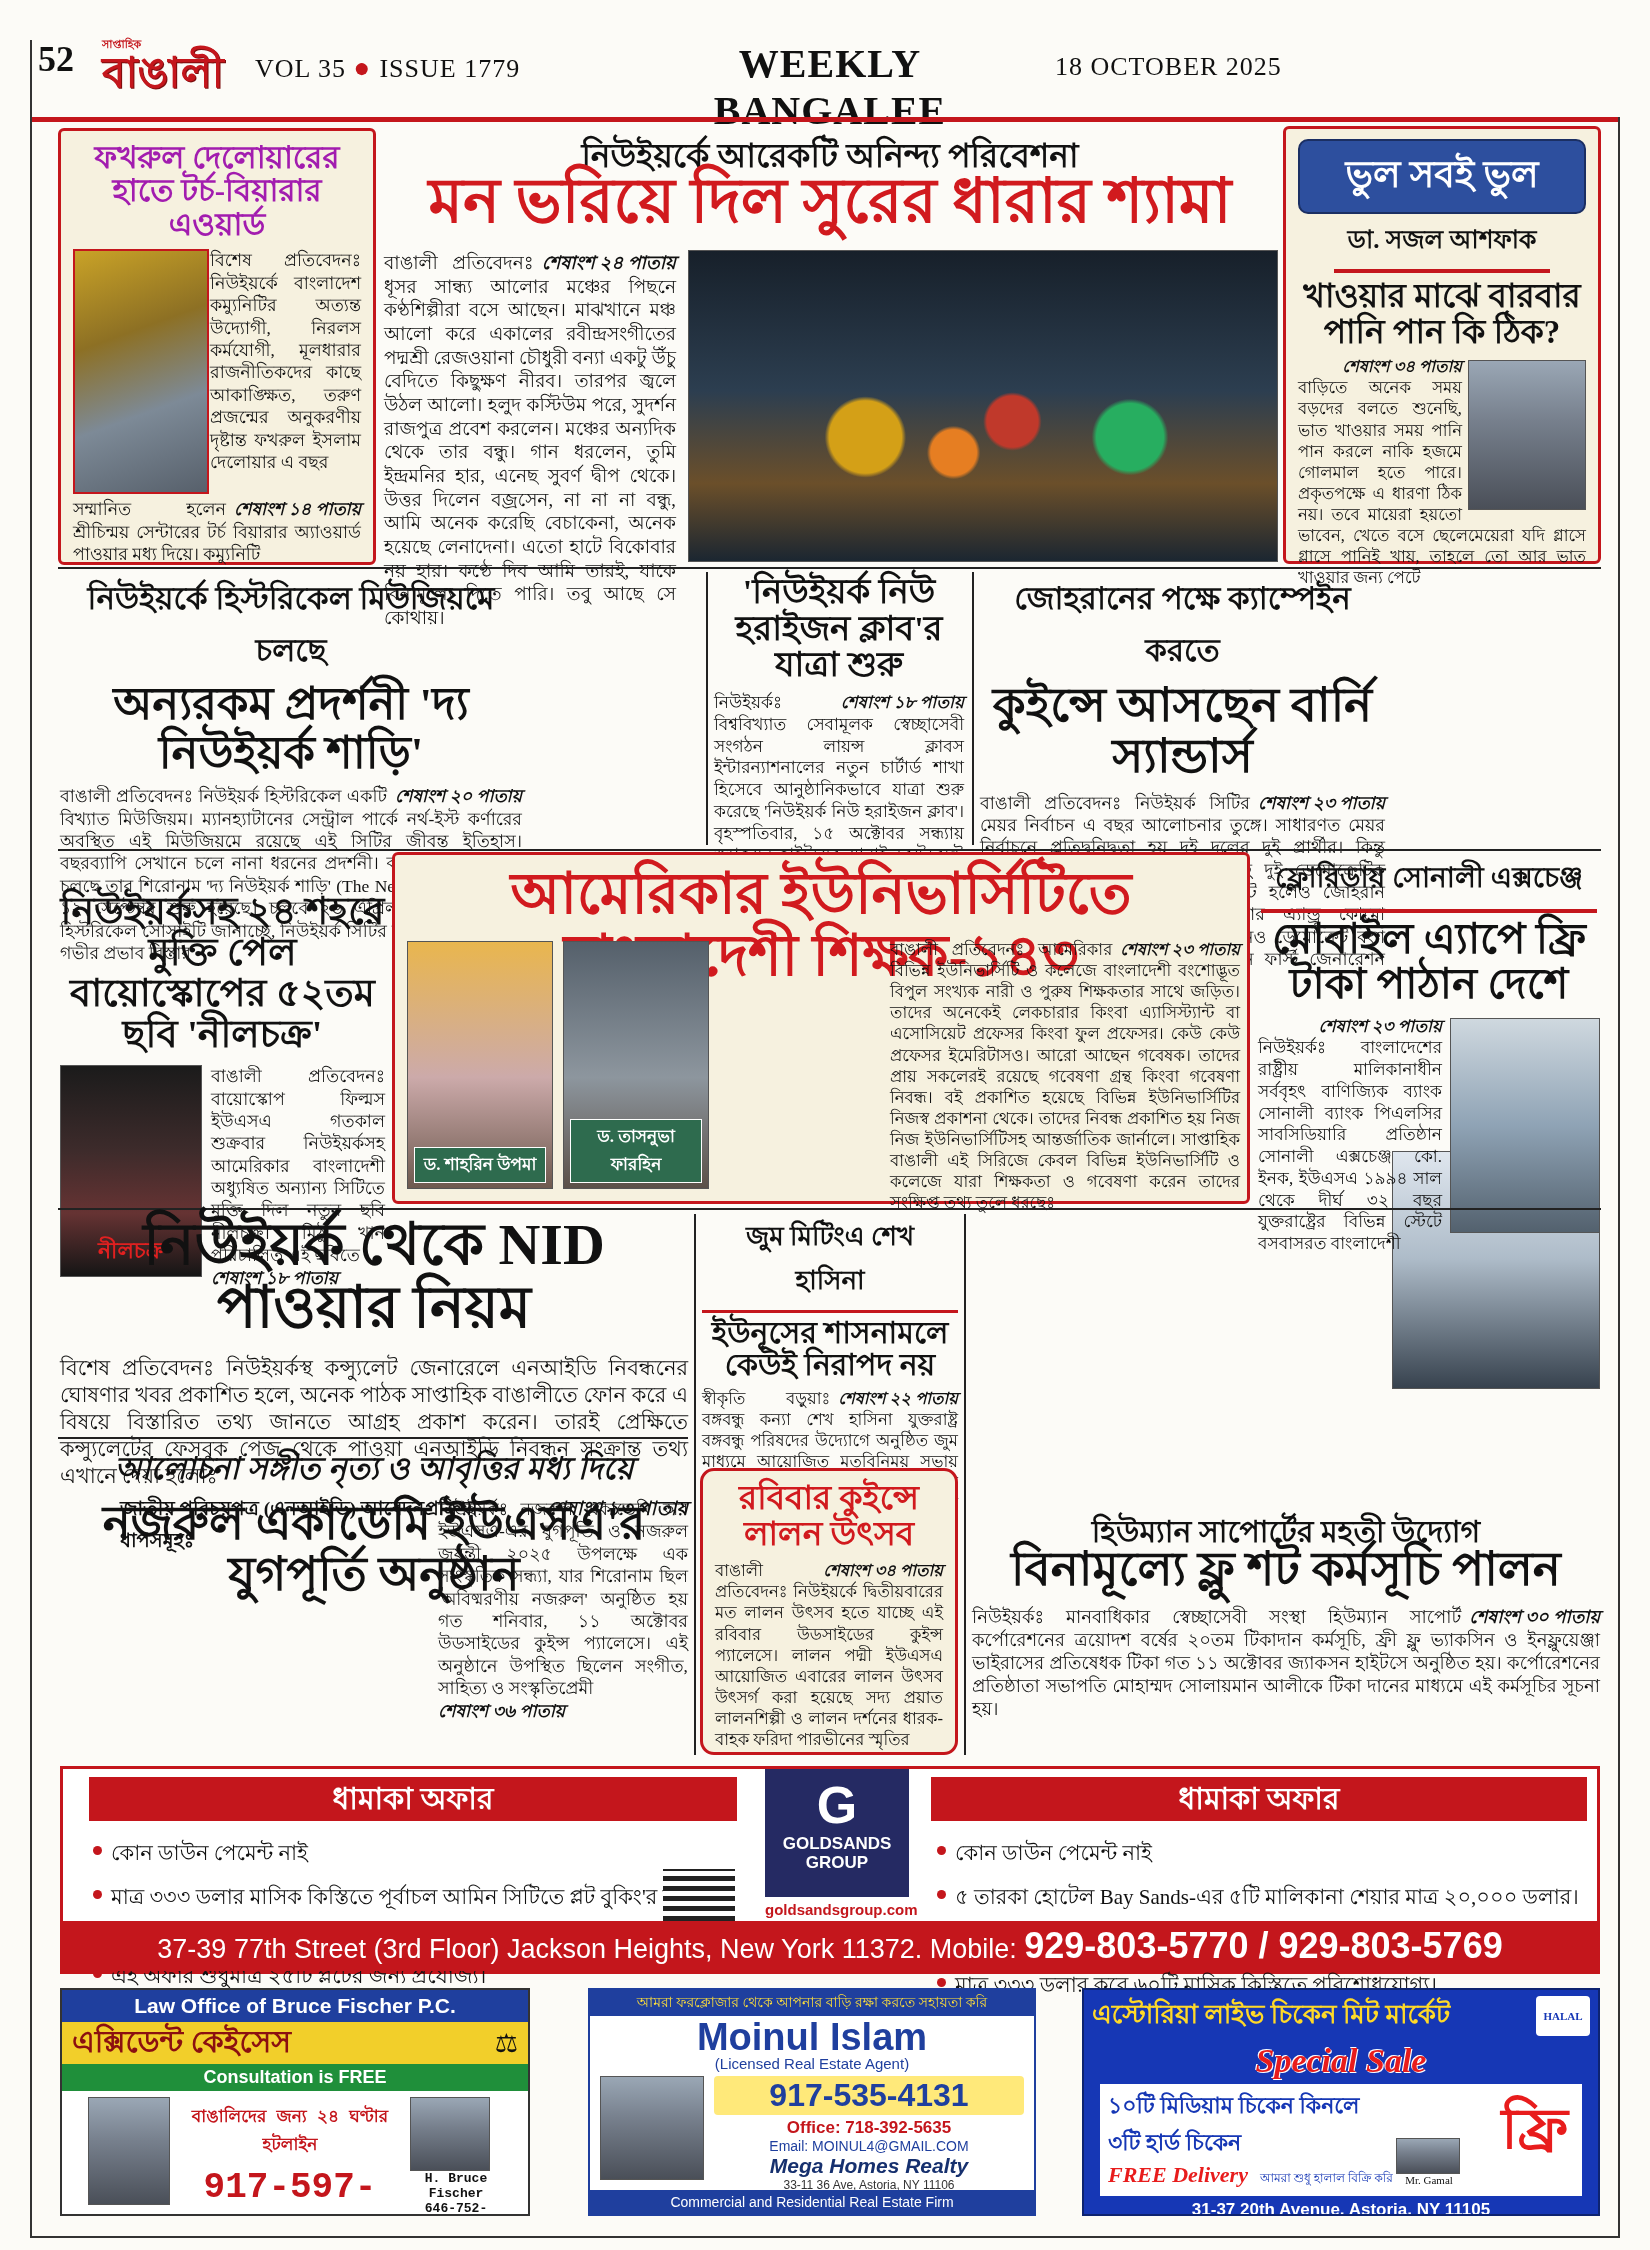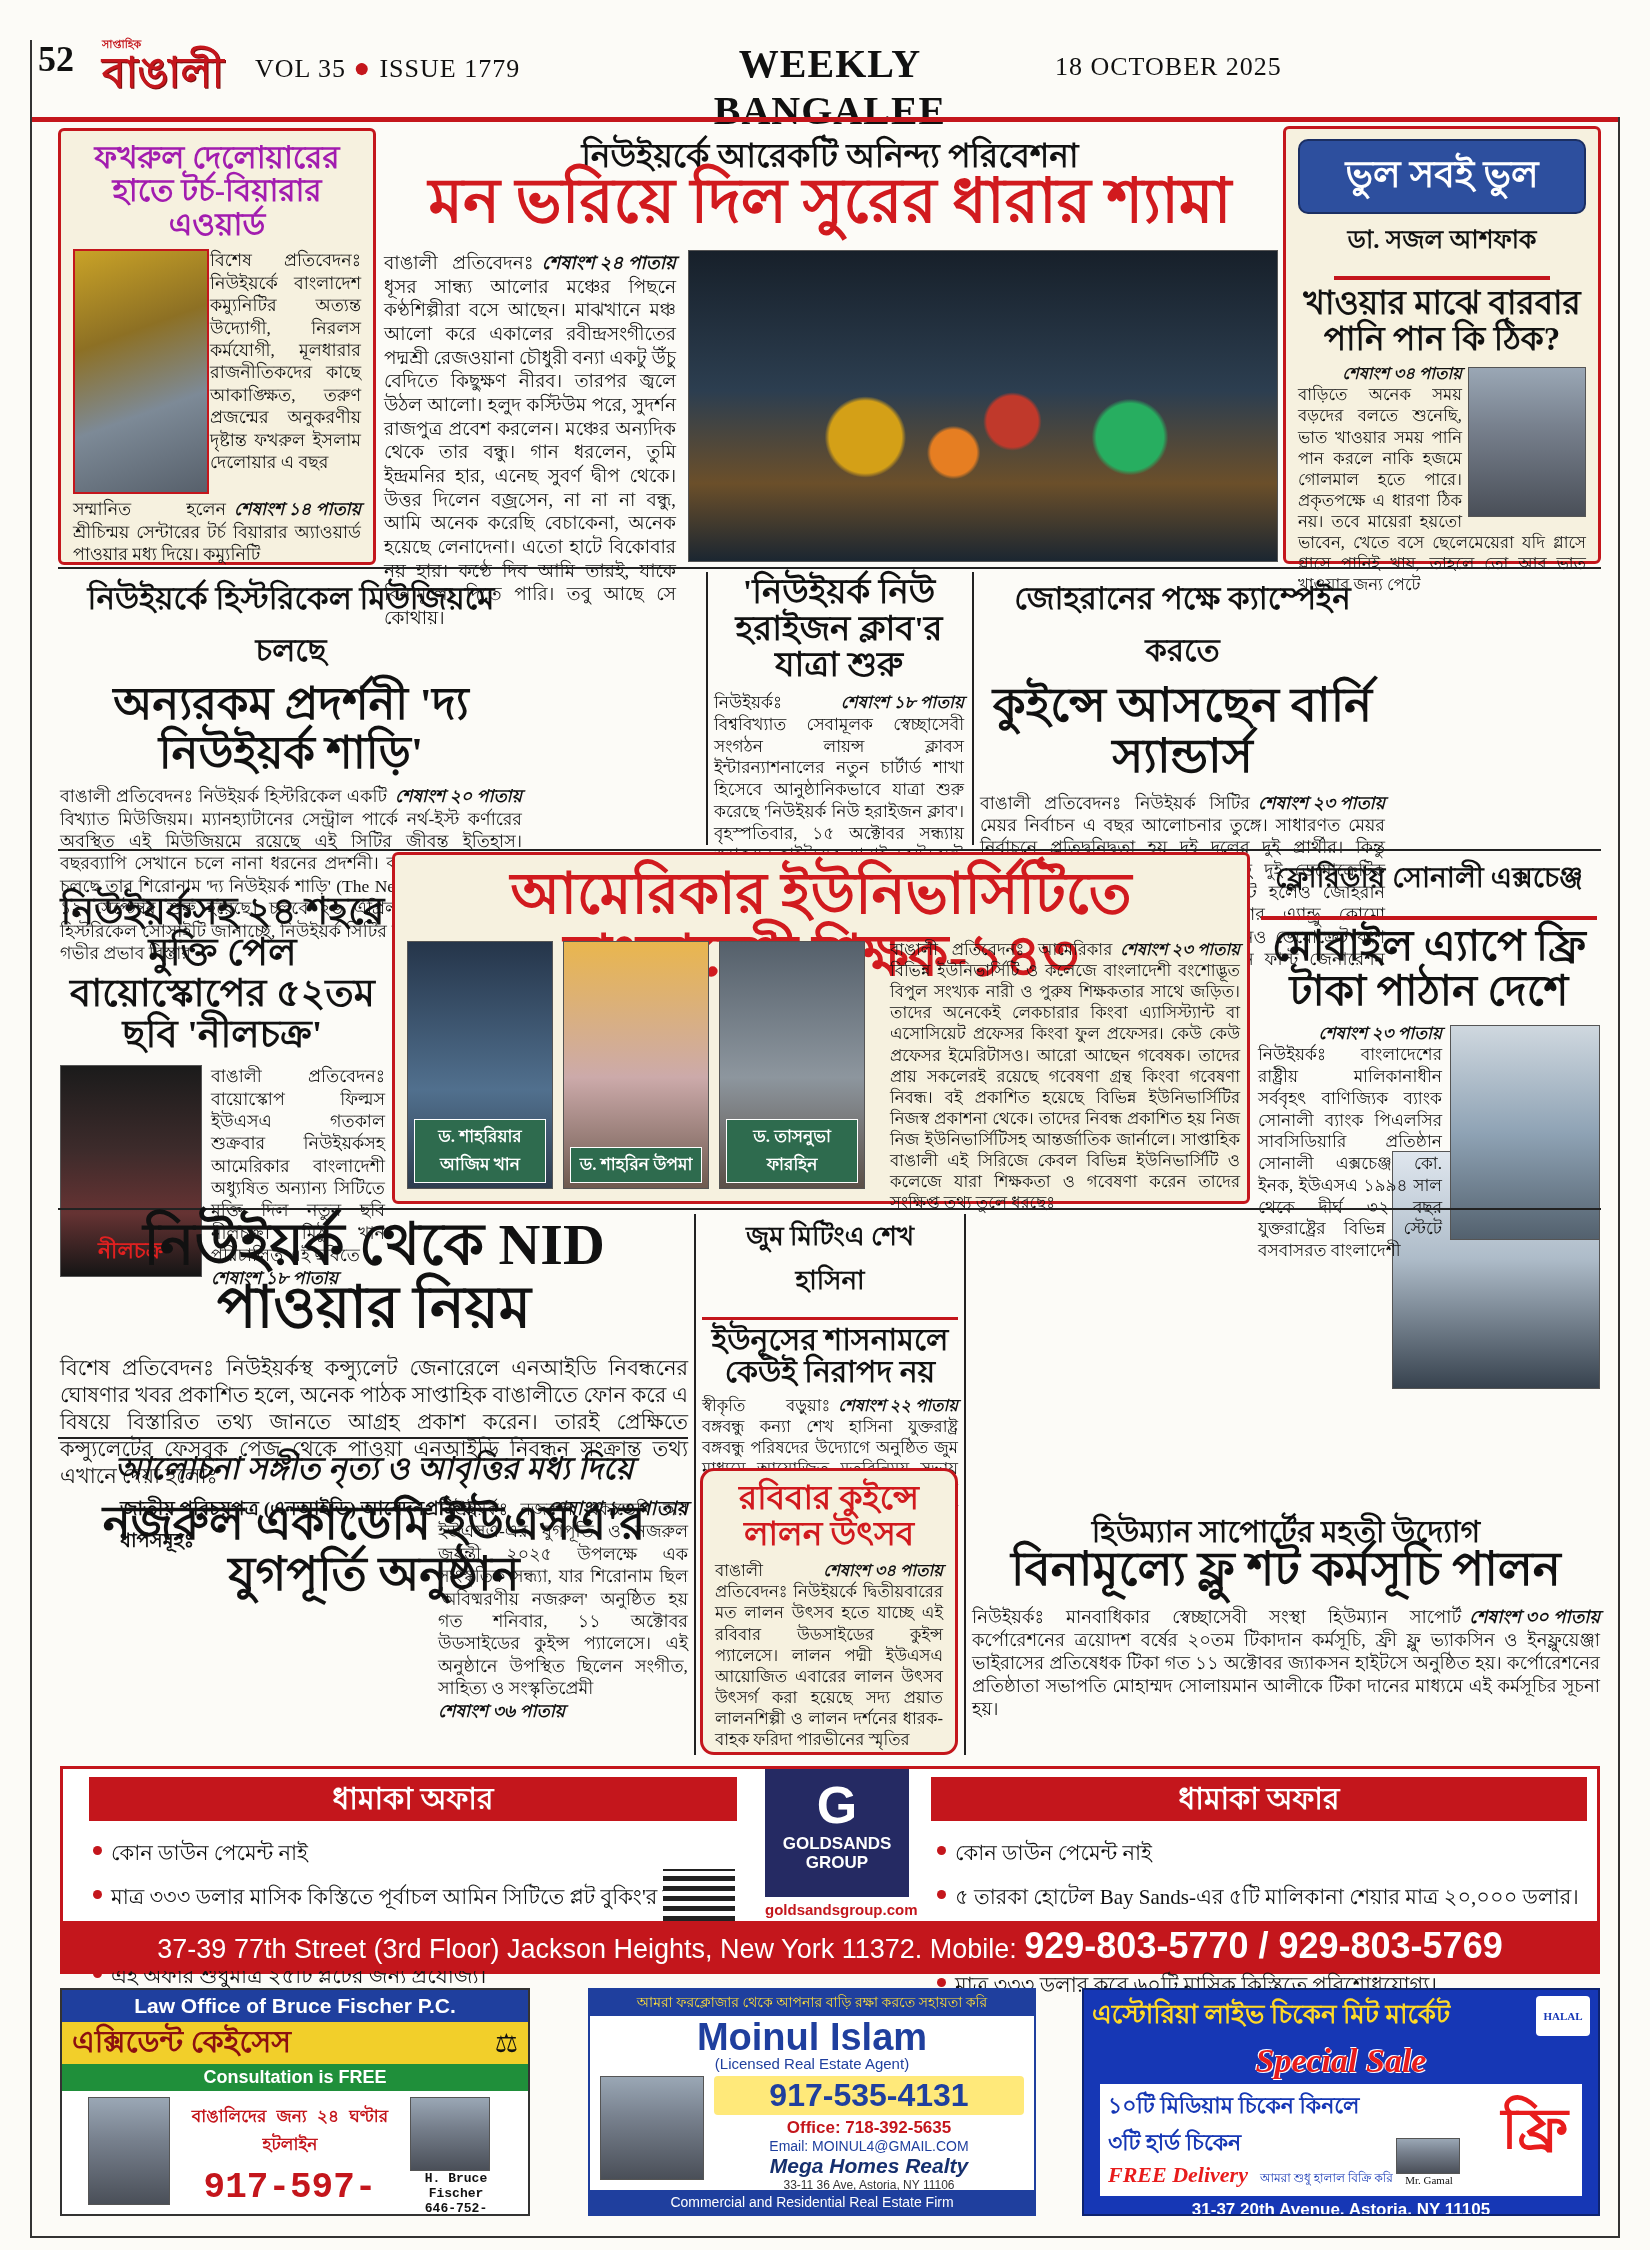--- a/index.html
+++ b/index.html
@@ -23,21 +23,21 @@
   .ph-poster{background:linear-gradient(180deg,#1b1b1b 0%,#3d2b2b 40%,#633 70%,#151515 100%);}
   .ph-portrait1{background:linear-gradient(180deg,#25354a 0%,#51708e 60%,#2e3d4f 100%);}
   .ph-portrait2{background:linear-gradient(180deg,#e9b64e 0%,#caa 55%,#6e5a4f 100%);}
   .ph-portrait3{background:linear-gradient(180deg,#55606b 0%,#8d969e 55%,#5b5048 100%);}
   .ph-sonali{background:linear-gradient(180deg,#cfd8df 0%,#8fa3b5 50%,#53616e 100%);}
   .ph-award{background:linear-gradient(160deg,#c9a227 0%,#8d7024 35%,#7d8a97 65%,#57606b 100%);}
   .capbar{position:absolute;left:6px;right:6px;bottom:5px;background:#2e6b4e;color:#fff;
           text-align:center;font-weight:bold;font-size:17px;padding:3px 0;border:1px solid #fff;}
   .blue-titlebox{background:#2d4f9e;color:#fff;font-weight:bold;text-align:center;
           border-radius:10px;border:2px solid #1b2f63;}
-  .author-underline{border-bottom:4px solid #c4161c;display:inline-block;padding:0 14px 13px;}
+  .author-underline{border-bottom:4px solid #c4161c;display:inline-block;padding:0 14px 6px;}
   .redbar{background:#c4161c;color:#fff;font-weight:bold;text-align:center;}
   .bullets{list-style:none;margin:6px 0 0;padding:0;}
   .bullets li{position:relative;padding-left:20px;margin-bottom:9px;font-size:21px;}
   .bullets li::before{content:"";position:absolute;left:2px;top:9px;width:9px;height:9px;border-radius:50%;background:#c4161c;}
   .gs-logo{background:#252a63;color:#fff;text-align:center;}
   .qr{background:
       repeating-linear-gradient(0deg,#222 0 5px,#fff 5px 10px),
       repeating-linear-gradient(90deg,#222 0 5px,rgba(255,255,255,.6) 5px 10px);}
   .adframe{border:2px solid #333;background:#fff;box-sizing:border-box;overflow:hidden;}
   .smallcap{font-size:13px;text-align:center;}
@@ -145,23 +145,20 @@
       <div class="bodytxt" style="font-size:17.5px;padding-left:9px;">
         <span>বাঙালী প্রতিবেদনঃ বায়োস্কোপ ফিল্মস ইউএসএ গতকাল শুক্রবার নিউইয়র্কসহ আমেরিকার বাংলাদেশী অধ্যুষিত অন্যান্য সিটিতে মুক্তি দিল নতুন ছবি নীলচক্র। মিঠু খান পরিচালিত এই ছবিতে</span>
         <div style="font-style:italic;font-weight:bold;">শেষাংশ ১৮ পাতায়</div>
       </div>
     </div>
   </div>
 
   <div class="abs box" style="left:392px;top:852px;width:858px;height:352px;padding:8px 10px;">
     <div class="headline" style="font-size:57px;color:#d11a1e;">আমেরিকার ইউনিভার্সিটিতে বাংলাদেশী শিক্ষক-১৪৩</div>
     <div style="position:absolute;left:12px;top:86px;display:flex;gap:10px;">
-      <div class="ph ph-portrait1" style="width:146px;height:248px;">
-        <div class="capbar">ড. শাহরিয়ার আজিম খান</div>
-      </div>
       <div class="ph ph-portrait2" style="width:146px;height:248px;">
         <div class="capbar">ড. শাহরিন উপমা</div>
       </div>
       <div class="ph ph-portrait3" style="width:146px;height:248px;">
         <div class="capbar">ড. তাসনুভা ফারহিন</div>
       </div>
     </div>
     <div class="bodytxt" style="position:absolute;left:495px;top:84px;width:350px;font-size:16.5px;">
       <span class="jump">শেষাংশ ২৩ পাতায়</span>
       <span>বাঙালী প্রতিবেদনঃ আমেরিকার বিভিন্ন ইউনিভার্সিটি ও কলেজে বাংলাদেশী বংশোদ্ভূত বিপুল সংখ্যক নারী ও পুরুষ শিক্ষকতার সাথে জড়িত। তাদের অনেকেই লেকচারার কিংবা এ্যাসিস্ট্যান্ট বা এসোসিয়েট প্রফেসর কিংবা ফুল প্রফেসর। কেউ কেউ প্রফেসর ইমেরিটাসও। আরো আছেন গবেষক। তাদের প্রায় সকলেরই রয়েছে গবেষণা গ্রন্থ কিংবা গবেষণা নিবন্ধ। বই প্রকাশিত হয়েছে বিভিন্ন ইউনিভার্সিটির নিজস্ব প্রকাশনা থেকে। তাদের নিবন্ধ প্রকাশিত হয় নিজ নিজ ইউনিভার্সিটিসহ আন্তর্জাতিক জার্নালে। সাপ্তাহিক বাঙালী এই সিরিজে কেবল বিভিন্ন ইউনিভার্সিটি ও কলেজে যারা শিক্ষকতা ও গবেষণা করেন তাদের সংক্ষিপ্ত তথ্য তুলে ধরছেঃ</span>

